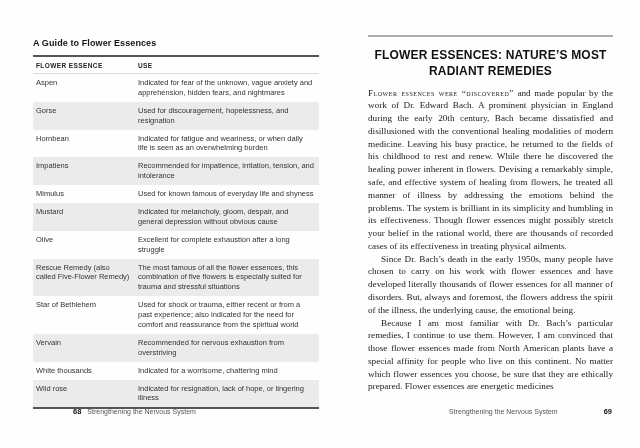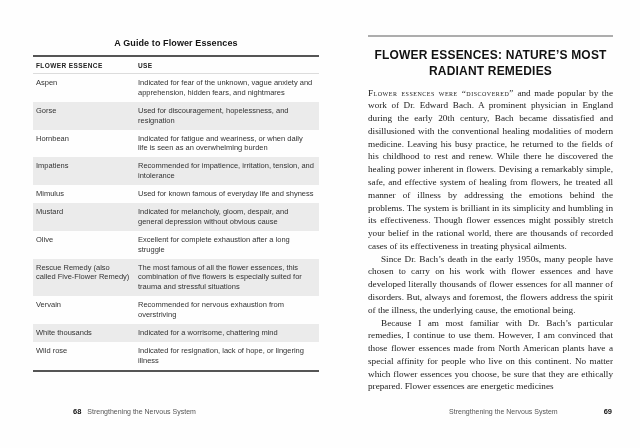--- a/index.html
+++ b/index.html
@@ -8,21 +8,21 @@
     width: 640px; height: 448px;
     background: #fefefe;
     position: relative;
     font-family: "Liberation Sans", sans-serif;
     overflow: hidden;
   }
 
   
   .left-page { position: absolute; left: 33px; top: 38px; width: 286px; }
   .table-title {
-    text-align: center; font-weight: bold; font-size: 9px;
+    text-align: left; font-weight: bold; font-size: 9px;
     color: #151515; margin: 0 0 7px 0; letter-spacing: 0.1px;
   }
   table.essences {
     width: 100%; border-collapse: collapse; table-layout: fixed;
     border-top: 2px solid #555; border-bottom: 2px solid #555;
   }
   table.essences col.c1 { width: 102px; }
   table.essences th {
     text-align: left; font-size: 6.5px; letter-spacing: 0.4px;
     color: #222; padding: 5px 4px 4px 3px;
@@ -105,20 +105,24 @@
           </tr>
         <tr>
             <td>Olive</td>
             <td>Excellent for complete exhaustion after a long struggle</td>
           </tr>
         <tr>
             <td>Rescue Remedy (also called Five-Flower Remedy)</td>
             <td>The most famous of all the flower essences, this combination of five flowers is especially suited for trauma and stressful situations</td>
           </tr>
         <tr>
+            <td>Star of Bethlehem</td>
+            <td>Used for shock or trauma, either recent or from a past experience; also indicated for the need for comfort and reassurance from the spiritual world</td>
+          </tr>
+        <tr>
             <td>Vervain</td>
             <td>Recommended for nervous exhaustion from overstriving</td>
           </tr>
         <tr>
             <td>White thousands</td>
             <td>Indicated for a worrisome, chattering mind</td>
           </tr>
         <tr>
             <td>Wild rose</td>
             <td>Indicated for resignation, lack of hope, or lingering illness</td>

